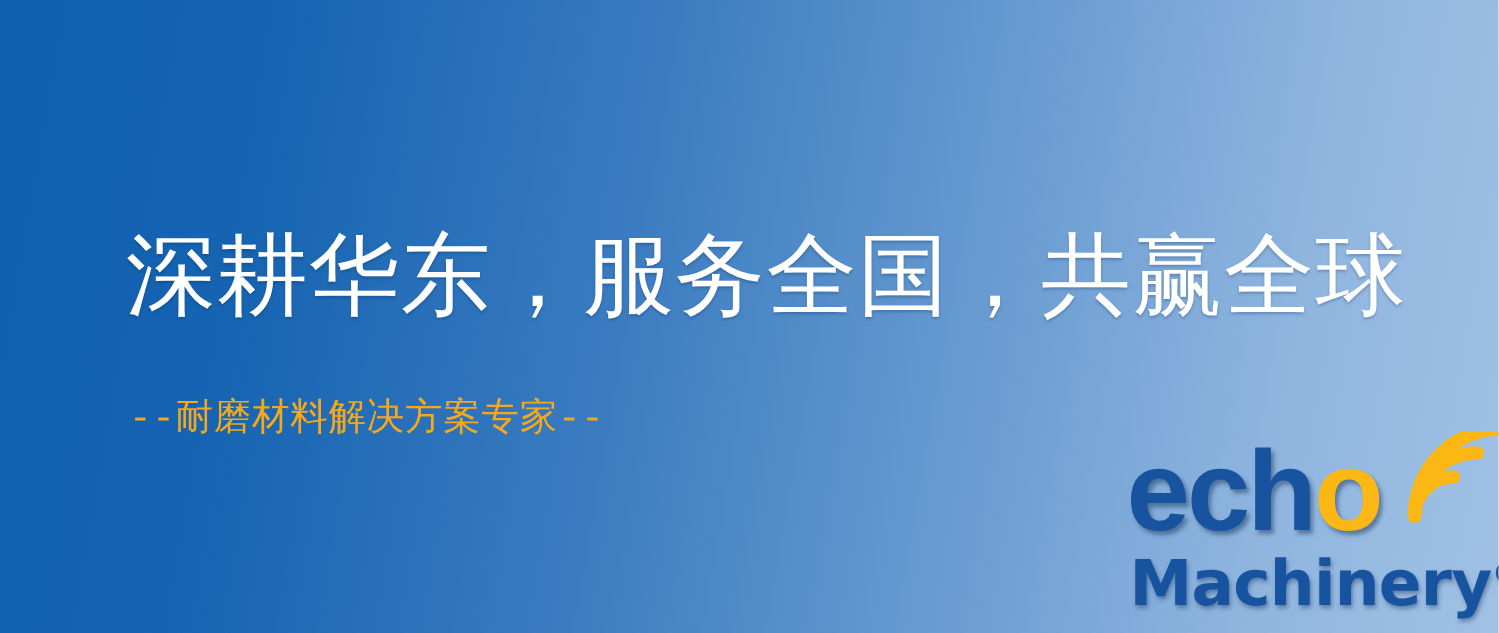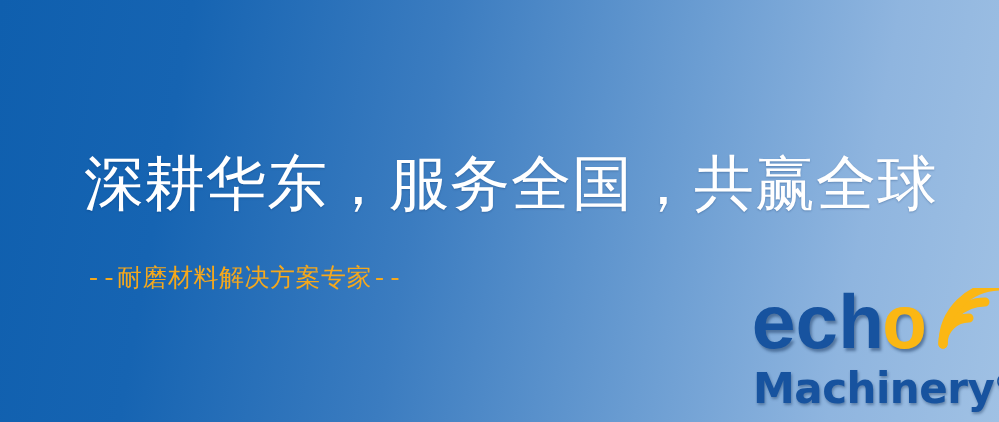--- a/index.html
+++ b/index.html
@@ -63,21 +63,21 @@
     height: 126px;
   }
   #logo-top {
     position: relative;
     height: 76px;
   }
   .logo-word {
     position: absolute;
     left: 8px;
     top: -6px;
-    font-family: Liberation Mono, monospace;
+    font-family: Liberation Sans, sans-serif;
     font-weight: bold;
     font-size: 76px;
     letter-spacing: -2px;
     line-height: 1;
     color: #17539f;
     text-shadow: 2px 3px 3px rgba(10, 40, 80, 0.45);
   }
   .logo-word .gold {
     color: #fbb713;
   }

